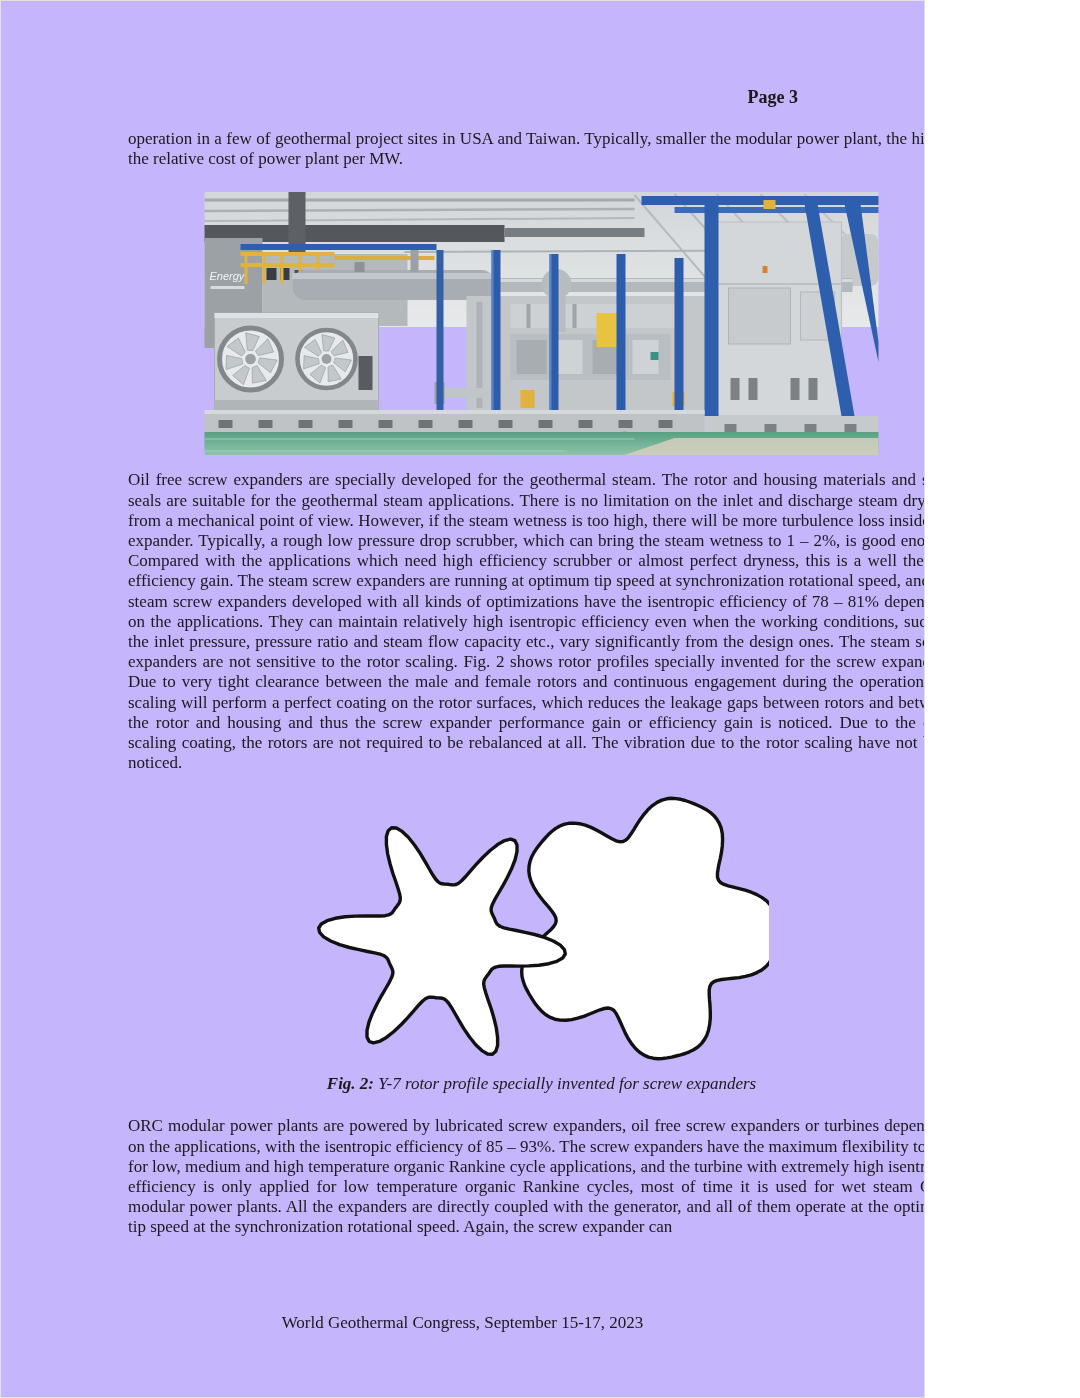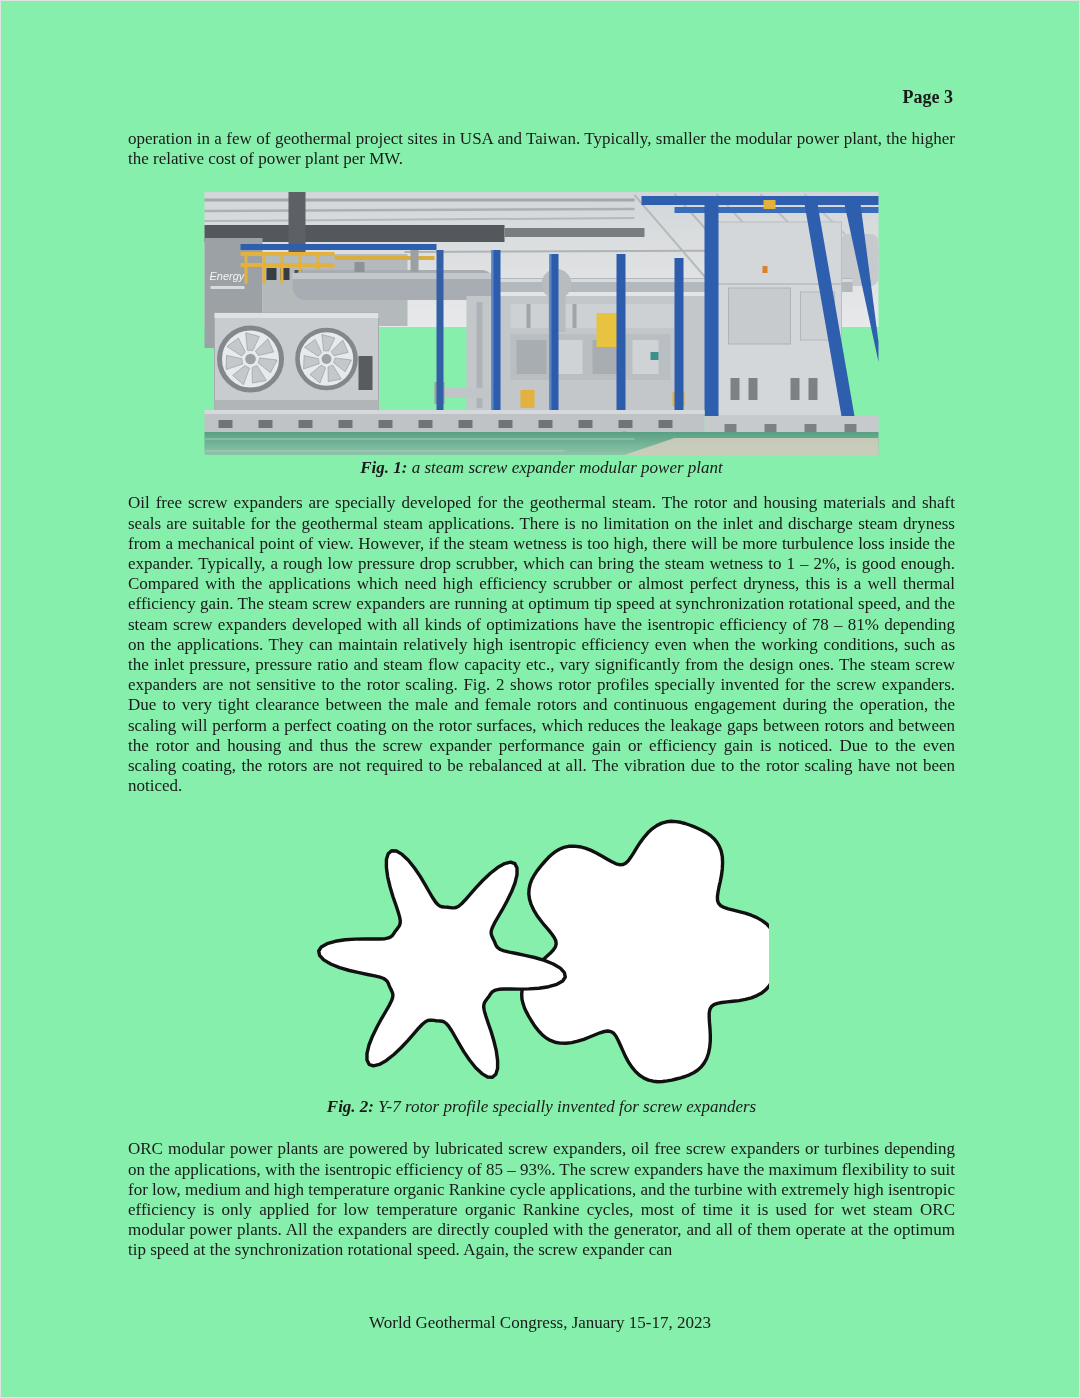--- a/index.html
+++ b/index.html
@@ -1,19 +1,19 @@
 <!DOCTYPE html>
 <html><head>
 <meta charset="utf-8">
 <style>
   html,body{margin:0;padding:0;background:#ffffff;}
   .page{
     position:relative;
-    width:1080px;height:1398px;
-    background:#86efac;
+    width:925px;height:1398px;
+    background:#c4b5fd;
     box-sizing:border-box;
     border:1px solid #e2e2e2;
     font-family:"Liberation Serif","DejaVu Serif",serif;
     color:#1a1a1a;
     overflow:hidden;
   }
   .page-number{
     position:absolute;
     top:86px;right:126px;
     font-size:18px;font-weight:bold;
@@ -230,35 +230,32 @@
         </g>
 
         <g>
           <rect x="0" y="240" width="674" height="23" fill="url(#floorGrad)"></rect>
           <polygon points="470,246 674,246 674,263 420,263" fill="#d5cfc0" opacity="0.85"></polygon>
           <line x1="0" y1="247" x2="430" y2="247" stroke="#8fc3a9" stroke-width="1.5"></line>
           <line x1="0" y1="254" x2="400" y2="254" stroke="#7ab79b" stroke-width="1.5"></line>
           <line x1="0" y1="259" x2="360" y2="259" stroke="#9ccbb3" stroke-width="1.5"></line>
         </g>
       </svg>
-      <div class="caption">
-        <span class="cap-label">Fig. 1:</span><span> a steam screw expander modular power plant</span>
-      </div>
     </div>
 
     <p class="body-text p2">Oil free screw expanders are specially developed for the geothermal steam. The rotor and housing materials and shaft seals are suitable for the geothermal steam applications. There is no limitation on the inlet and discharge steam dryness from a mechanical point of view. However, if the steam wetness is too high, there will be more turbulence loss inside the expander. Typically, a rough low pressure drop scrubber, which can bring the steam wetness to 1 – 2%, is good enough. Compared with the applications which need high efficiency scrubber or almost perfect dryness, this is a well thermal efficiency gain.  The steam screw expanders are running at optimum tip speed at synchronization rotational speed, and the steam screw expanders developed with all kinds of optimizations have the isentropic efficiency of 78 – 81% depending on the applications. They can maintain relatively high isentropic efficiency even when the working conditions, such as the inlet pressure, pressure ratio and steam flow capacity etc., vary significantly from the design ones. The steam screw expanders are not sensitive to the rotor scaling. Fig. 2 shows rotor profiles specially invented for the screw expanders. Due to very tight clearance between the male and female rotors and continuous engagement during the operation, the scaling will perform a perfect coating on the rotor surfaces, which reduces the leakage gaps between rotors and between the rotor and housing and thus the screw expander performance gain or efficiency gain is noticed. Due to the even scaling coating, the rotors are not required to be rebalanced at all. The vibration due to the rotor scaling have not been noticed.</p>
 
     <div class="fig-block fig2-block">
       <svg width="455" height="280" viewBox="0 0 455 280" aria-hidden="true">
         <polygon fill="#ffffff" stroke="#111111" stroke-width="3.4" stroke-linejoin="round" points="463.0,136.0 462.9,140.6 462.7,145.3 462.3,149.9 461.7,154.5 460.8,159.1 459.5,163.5 457.7,167.8 455.2,171.9 451.9,175.6 447.8,178.9 442.9,181.6 437.4,183.8 431.4,185.4 425.1,186.6 418.9,187.3 413.1,187.9 407.8,188.5 403.4,189.3 399.9,190.6 397.4,192.6 395.9,195.3 395.2,199.0 395.2,203.5 395.5,208.7 396.0,214.6 396.3,220.8 396.3,227.2 395.7,233.4 394.5,239.2 392.7,244.5 390.1,249.1 387.1,253.0 383.5,256.2 379.6,258.7 375.4,260.8 371.1,262.5 366.7,263.8 362.2,265.0 357.7,266.1 353.1,266.9 348.5,267.5 343.8,267.7 339.2,267.2 334.5,266.1 330.0,264.1 325.6,261.3 321.5,257.5 317.7,252.9 314.3,247.7 311.3,242.1 308.7,236.4 306.3,231.0 304.1,226.2 302.0,222.2 299.7,219.3 297.0,217.6 293.9,217.0 290.3,217.5 286.0,218.8 281.1,220.8 275.6,223.0 269.8,225.3 263.7,227.2 257.7,228.6 251.8,229.2 246.2,229.1 241.0,228.2 236.4,226.4 232.2,224.0 228.6,221.1 225.4,217.8 222.4,214.2 219.7,210.4 217.2,206.5 214.8,202.5 212.6,198.4 210.6,194.2 209.1,189.8 208.0,185.3 207.7,180.5 208.1,175.6 209.5,170.5 211.8,165.5 215.0,160.4 218.9,155.6 223.3,151.0 227.9,146.7 232.3,142.8 236.2,139.3 239.3,136.0 241.4,132.9 242.2,129.9 241.8,126.7 240.2,123.4 237.6,119.7 234.3,115.6 230.4,111.2 226.5,106.3 222.8,101.2 219.6,95.8 217.1,90.4 215.5,85.0 214.8,79.8 215.1,74.9 216.1,70.2 217.7,65.8 219.9,61.7 222.4,57.8 225.2,54.1 228.1,50.5 231.2,47.0 234.4,43.6 237.7,40.5 241.4,37.6 245.4,35.2 249.8,33.4 254.7,32.3 259.9,32.1 265.5,32.7 271.2,34.2 277.1,36.4 282.8,39.2 288.2,42.2 293.3,45.2 297.9,47.8 302.0,49.8 305.6,50.7 308.7,50.6 311.6,49.3 314.3,46.7 316.9,43.1 319.8,38.6 322.8,33.6 326.2,28.4 330.0,23.3 334.1,18.6 338.5,14.6 343.1,11.4 347.8,9.1 352.6,7.8 357.4,7.3 362.0,7.6 366.6,8.3 371.1,9.5 375.5,11.0 379.8,12.7 384.1,14.5 388.3,16.5 392.3,18.7 396.2,21.3 399.7,24.4 402.8,28.1 405.3,32.3 407.2,37.2 408.3,42.7 408.6,48.7 408.3,54.9 407.5,61.2 406.3,67.3 405.0,73.0 404.0,78.2 403.4,82.7 403.5,86.4 404.6,89.4 406.8,91.7 410.0,93.4 414.3,94.9 419.4,96.2 425.1,97.6 431.2,99.2 437.2,101.2 442.9,103.6 448.1,106.6 452.6,109.9 456.2,113.8 458.9,117.9 460.8,122.2 462.1,126.8 462.7,131.4 463.0,136.0"></polygon>
         <polygon fill="#ffffff" stroke="#111111" stroke-width="3.4" stroke-linejoin="round" points="239.3,150.0 246.3,154.1 250.4,158.6 251.3,163.0 248.7,167.0 242.9,170.3 234.7,172.7 224.9,174.2 214.8,174.9 205.1,175.1 196.7,175.0 189.9,175.0 184.9,175.3 181.4,176.1 179.1,177.2 177.6,178.6 176.4,180.2 175.3,181.9 174.1,183.5 172.9,185.1 171.7,186.7 170.6,188.4 169.9,190.5 169.7,193.2 170.4,197.1 171.9,202.3 174.2,209.2 177.1,217.5 179.9,227.0 182.3,236.9 183.6,246.4 183.6,254.5 181.8,260.3 178.4,263.3 173.6,263.0 167.9,259.6 161.7,253.7 155.5,246.0 149.8,237.6 144.9,229.3 140.7,222.0 137.3,216.2 134.5,212.0 132.1,209.3 130.0,207.9 128.0,207.2 126.0,207.0 124.0,206.9 122.0,206.7 120.1,206.4 118.1,206.2 116.1,206.1 113.9,206.5 111.4,207.8 108.4,210.3 104.6,214.2 99.9,219.6 94.0,226.3 87.3,233.5 79.9,240.5 72.4,246.4 65.3,250.4 59.4,251.8 55.1,250.3 53.0,246.0 53.0,239.4 55.0,231.0 58.6,221.9 63.1,212.7 67.7,204.3 72.0,197.0 75.4,191.1 77.6,186.6 78.7,183.3 78.9,180.7 78.4,178.6 77.6,176.8 76.8,175.0 75.9,173.2 75.1,171.4 74.4,169.5 73.4,167.7 72.0,166.1 69.7,164.5 66.0,163.2 60.7,161.9 53.6,160.5 45.0,158.7 35.4,156.5 25.6,153.6 16.7,150.0 9.7,145.9 5.6,141.4 4.7,137.0 7.3,133.0 13.1,129.7 21.3,127.3 31.1,125.8 41.2,125.1 50.9,124.9 59.3,125.0 66.1,125.0 71.1,124.7 74.6,123.9 76.9,122.8 78.4,121.4 79.6,119.8 80.7,118.1 81.9,116.5 83.1,114.9 84.3,113.3 85.4,111.6 86.1,109.5 86.3,106.8 85.6,102.9 84.1,97.7 81.8,90.8 78.9,82.5 76.1,73.0 73.7,63.1 72.4,53.6 72.4,45.5 74.2,39.7 77.6,36.7 82.4,37.0 88.1,40.4 94.3,46.3 100.5,54.0 106.2,62.4 111.1,70.7 115.3,78.0 118.7,83.8 121.5,88.0 123.9,90.7 126.0,92.1 128.0,92.8 130.0,93.0 132.0,93.1 134.0,93.3 135.9,93.6 137.9,93.8 139.9,93.9 142.1,93.5 144.6,92.2 147.6,89.7 151.4,85.8 156.1,80.4 162.0,73.7 168.7,66.5 176.1,59.5 183.6,53.6 190.7,49.6 196.6,48.2 200.9,49.7 203.0,54.0 203.0,60.6 201.0,69.0 197.4,78.1 192.9,87.3 188.3,95.7 184.0,103.0 180.6,108.9 178.4,113.4 177.3,116.7 177.1,119.3 177.6,121.4 178.4,123.2 179.2,125.0 180.1,126.8 180.9,128.6 181.6,130.5 182.6,132.3 184.0,133.9 186.3,135.5 190.0,136.8 195.3,138.1 202.4,139.5 211.0,141.3 220.6,143.5 230.4,146.4 239.3,150.0"></polygon>
       </svg>
       <div class="caption">
         <span class="cap-label">Fig. 2:</span><span> Y-7 rotor profile specially invented for screw expanders</span>
       </div>
     </div>
 
     <p class="body-text p3">ORC modular power plants are powered by lubricated screw expanders, oil free screw expanders or turbines depending on the applications, with the isentropic efficiency of 85 – 93%. The screw expanders have the maximum flexibility to suit for low, medium and high temperature organic Rankine cycle applications, and the turbine with extremely high isentropic efficiency is only applied for low temperature organic Rankine cycles, most of time it is used for wet steam ORC modular power plants. All the expanders are directly coupled with the generator, and all of them operate at the optimum tip speed at the synchronization rotational speed. Again, the screw expander can</p>
 
   </div>
 
-  <div class="footer">World Geothermal Congress, January 15-17, 2023</div>
+  <div class="footer">World Geothermal Congress, September 15-17, 2023</div>
 </div>
 
 </body></html>

